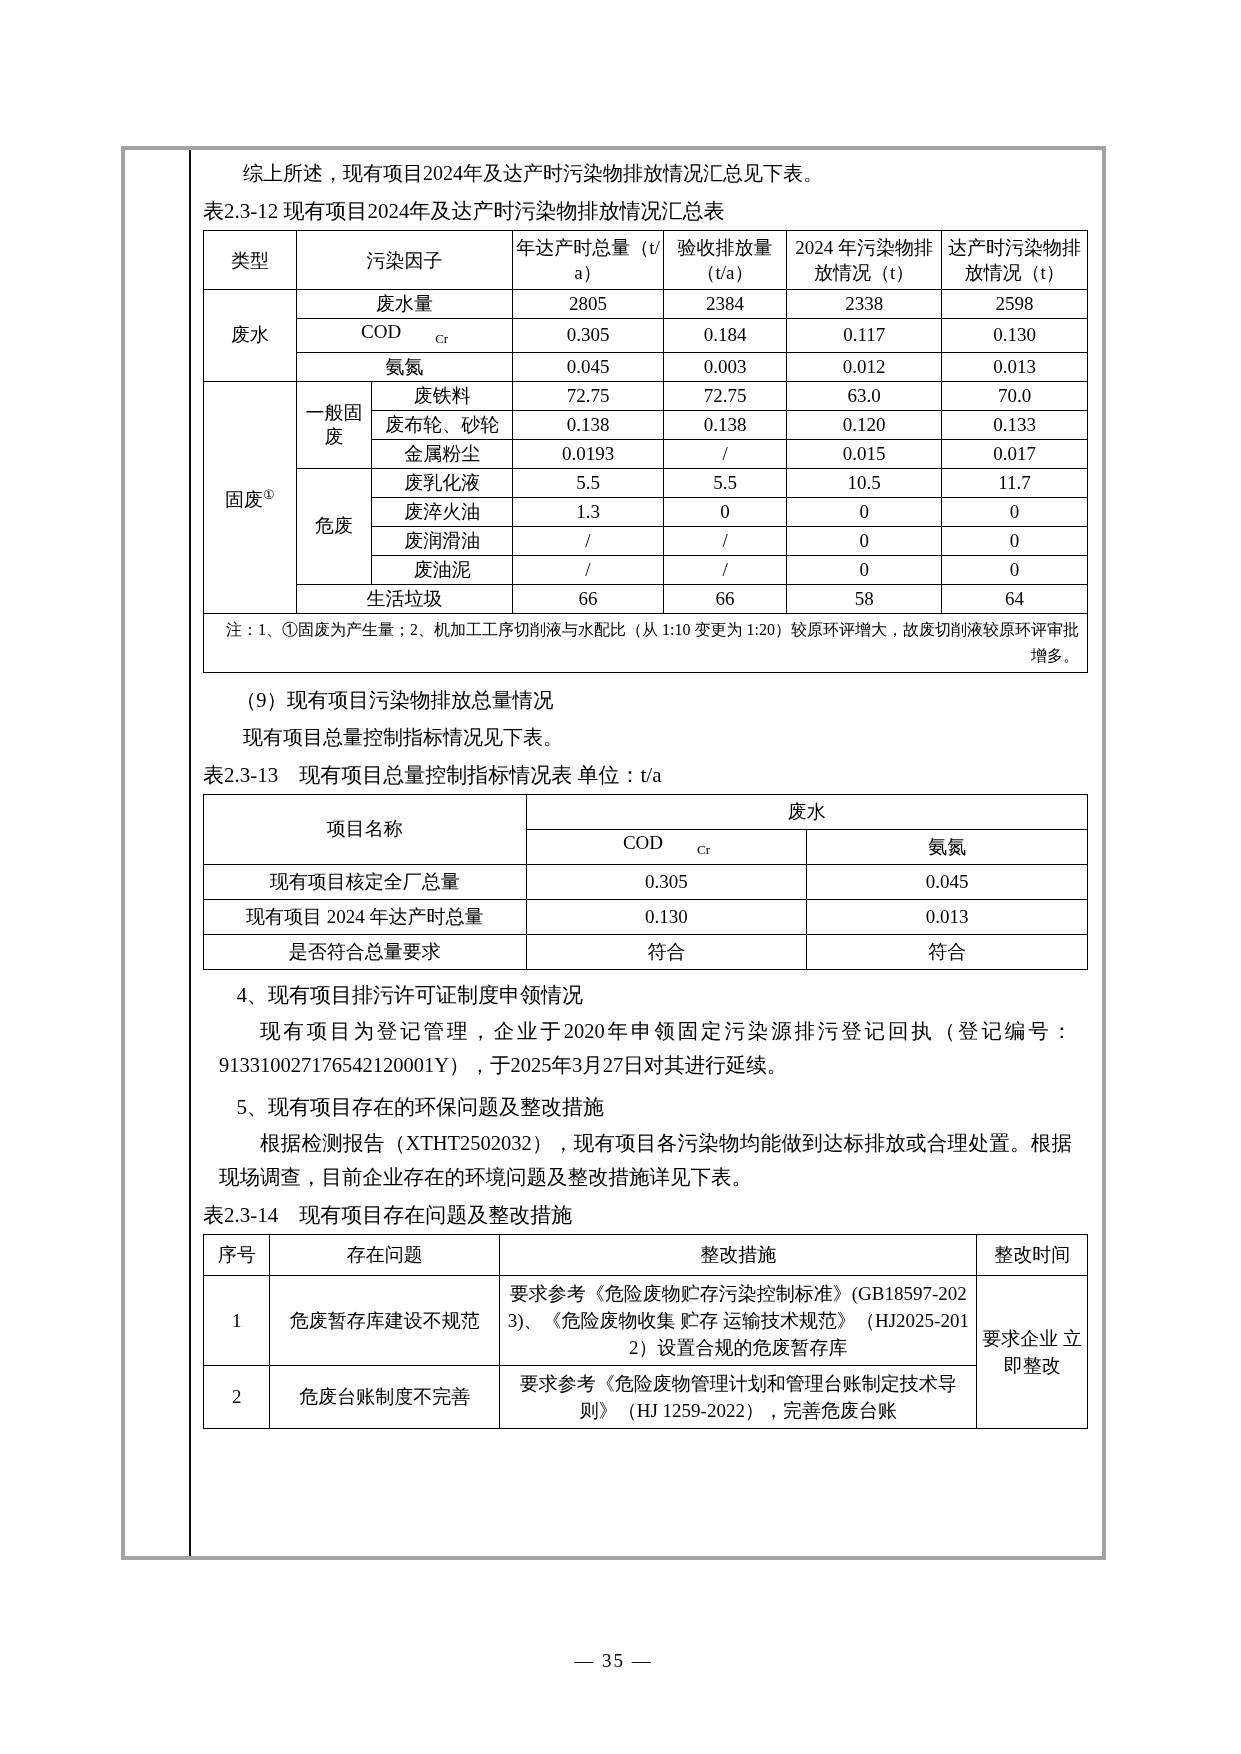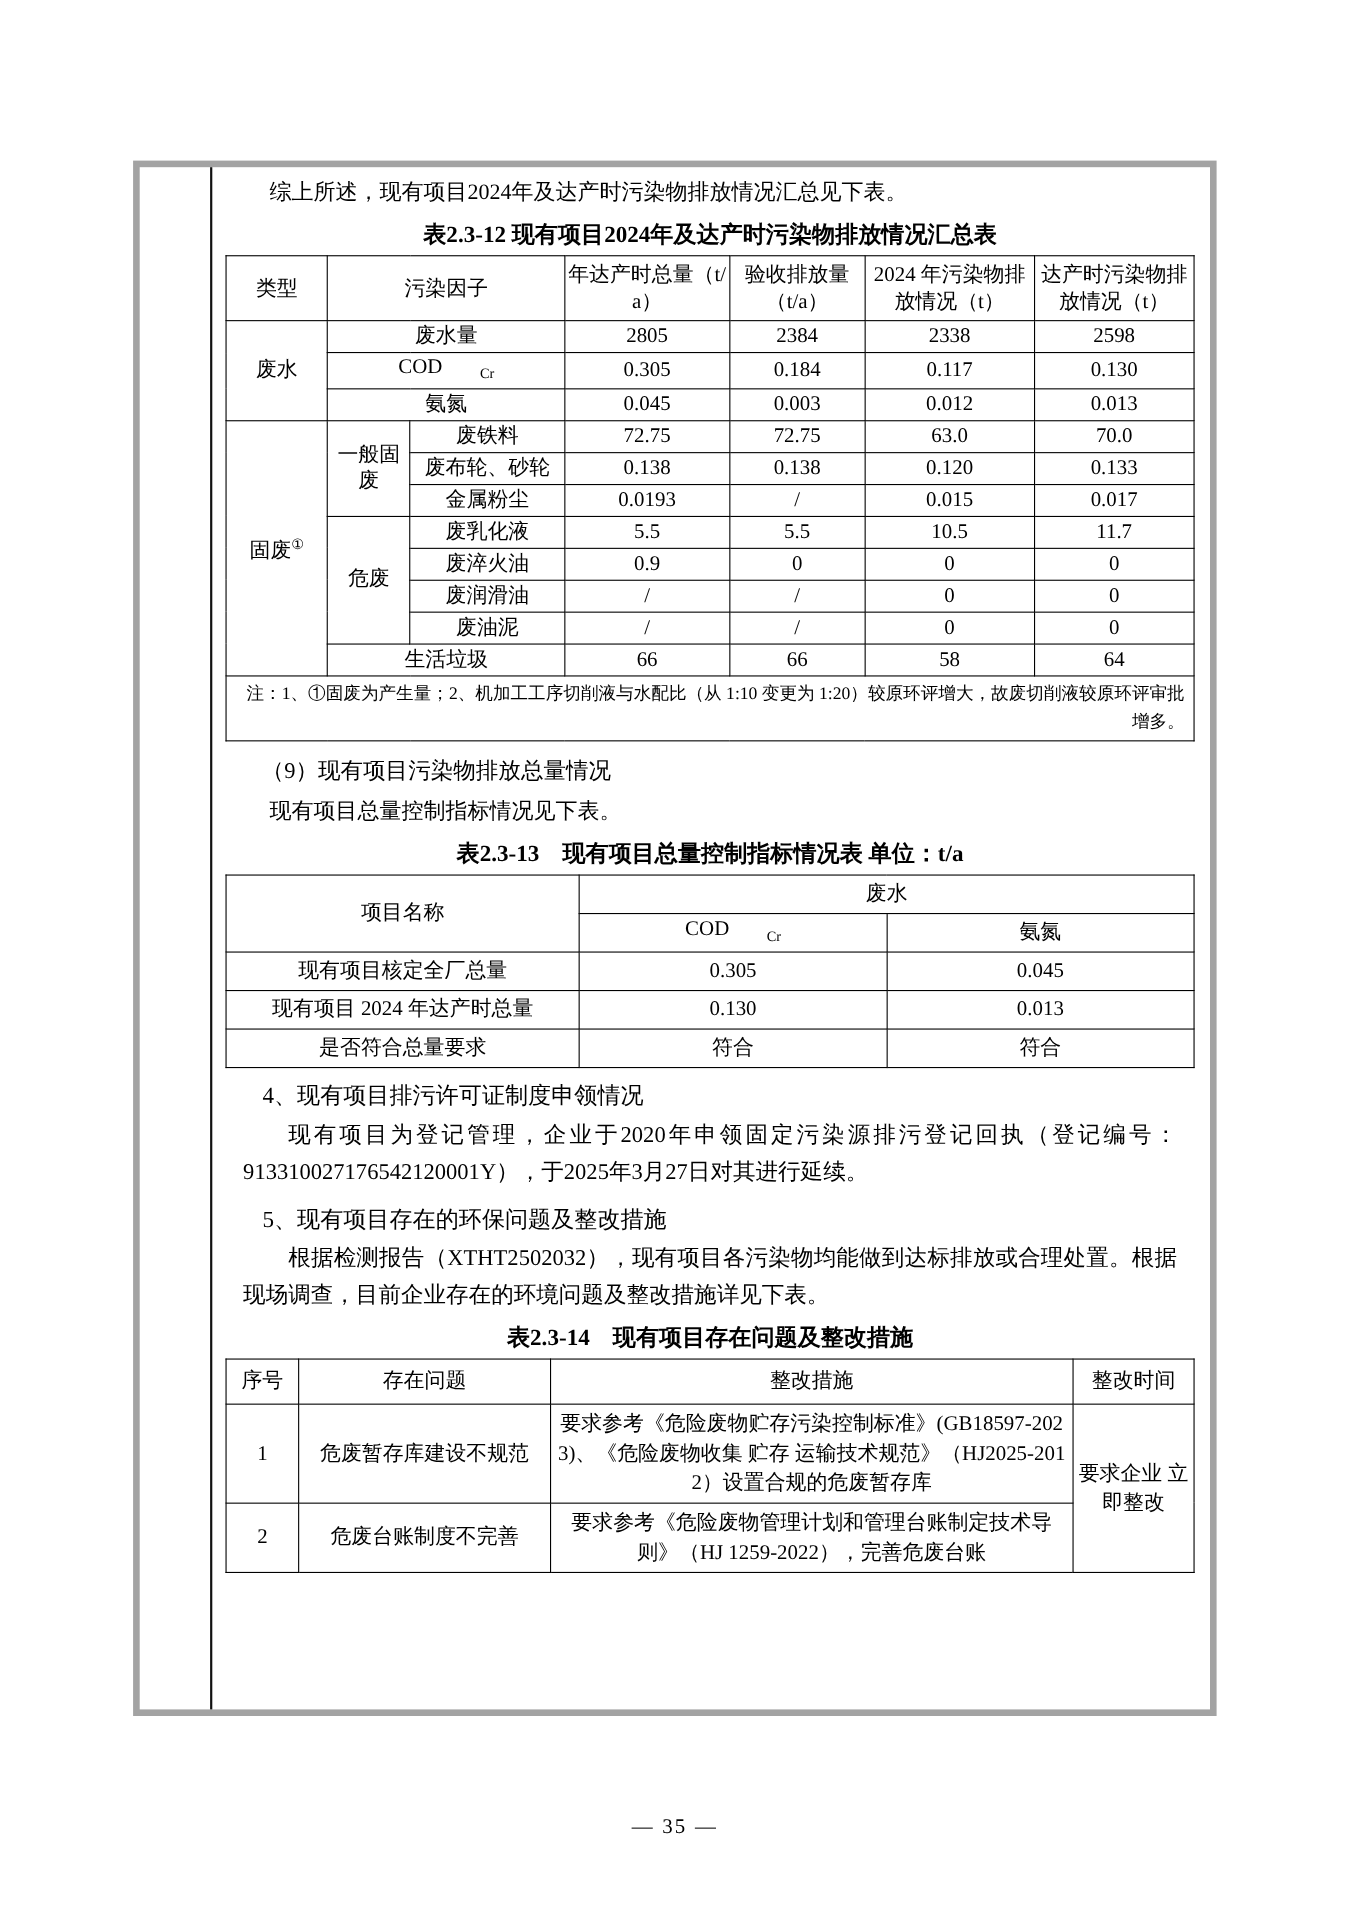--- a/index.html
+++ b/index.html
@@ -3,28 +3,28 @@
 <meta charset="utf-8">
 <style>
   html,body{margin:0;padding:0;background:#ffffff;}
   body{
     width:1241px;height:1754px;position:relative;
     font-family:"Liberation Serif","DejaVu Serif",serif;
     color:#000;
   }
   .frame{
     position:absolute;left:121px;top:146px;width:985px;height:1414px;
-    border:6px solid #a3a3a3;box-sizing:border-box;display:flex;background:#fff;
+    border:4px solid #a3a3a3;box-sizing:border-box;display:flex;background:#fff;
   }
   .frame-left{width:64px;flex:none;border-right:2px solid #111;}
   .frame-content{flex:1;box-sizing:border-box;padding:2px 14px 0 12px;overflow:hidden;}
 
   .para{font-size:20px;line-height:34px;text-indent:2em;margin:4px 0 2px;}
   .para-wide{font-size:20.5px;line-height:34px;text-indent:2em;text-align:justify;margin:2px 16px;}
-  .tbl-title{font-weight:bold;font-size:21px;text-align:center;margin:7px 0 5px;line-height:28px;}
+  .tbl-title{font-weight:normal;font-size:21px;margin:7px 0 5px;line-height:28px;}
   .sub-heading{font-size:20.5px;text-indent:1.6em;margin:11px 0 2px;line-height:32px;}
   .sec-heading{font-weight:normal;font-size:21px;text-indent:1.6em;margin:9px 0 3px;line-height:32px;}
 
   table{width:100%;border-collapse:collapse;table-layout:fixed;}
   td{border:1.5px solid #000;text-align:center;vertical-align:middle;
      font-size:19px;padding:1px 3px;word-break:break-all;}
   .t12 td{line-height:24px;}
   .t12 .hdr td{line-height:25px;padding:4px 2px;}
   .t12 .r{height:29px;}
   .t12 .note-cell{text-align:right;font-size:16px;line-height:26px;padding:3px 8px;word-break:normal;overflow-wrap:anywhere;}
@@ -117,21 +117,21 @@
       <tr class="r">
         <td rowspan="4">危废</td>
         <td>废乳化液</td>
         <td>5.5</td>
         <td>5.5</td>
         <td>10.5</td>
         <td>11.7</td>
       </tr>
       <tr class="r">
         <td>废淬火油</td>
-        <td>0.9</td>
+        <td>1.3</td>
         <td>0</td>
         <td>0</td>
         <td>0</td>
       </tr>
       <tr class="r">
         <td>废润滑油</td>
         <td>/</td>
         <td>/</td>
         <td>0</td>
         <td>0</td>

